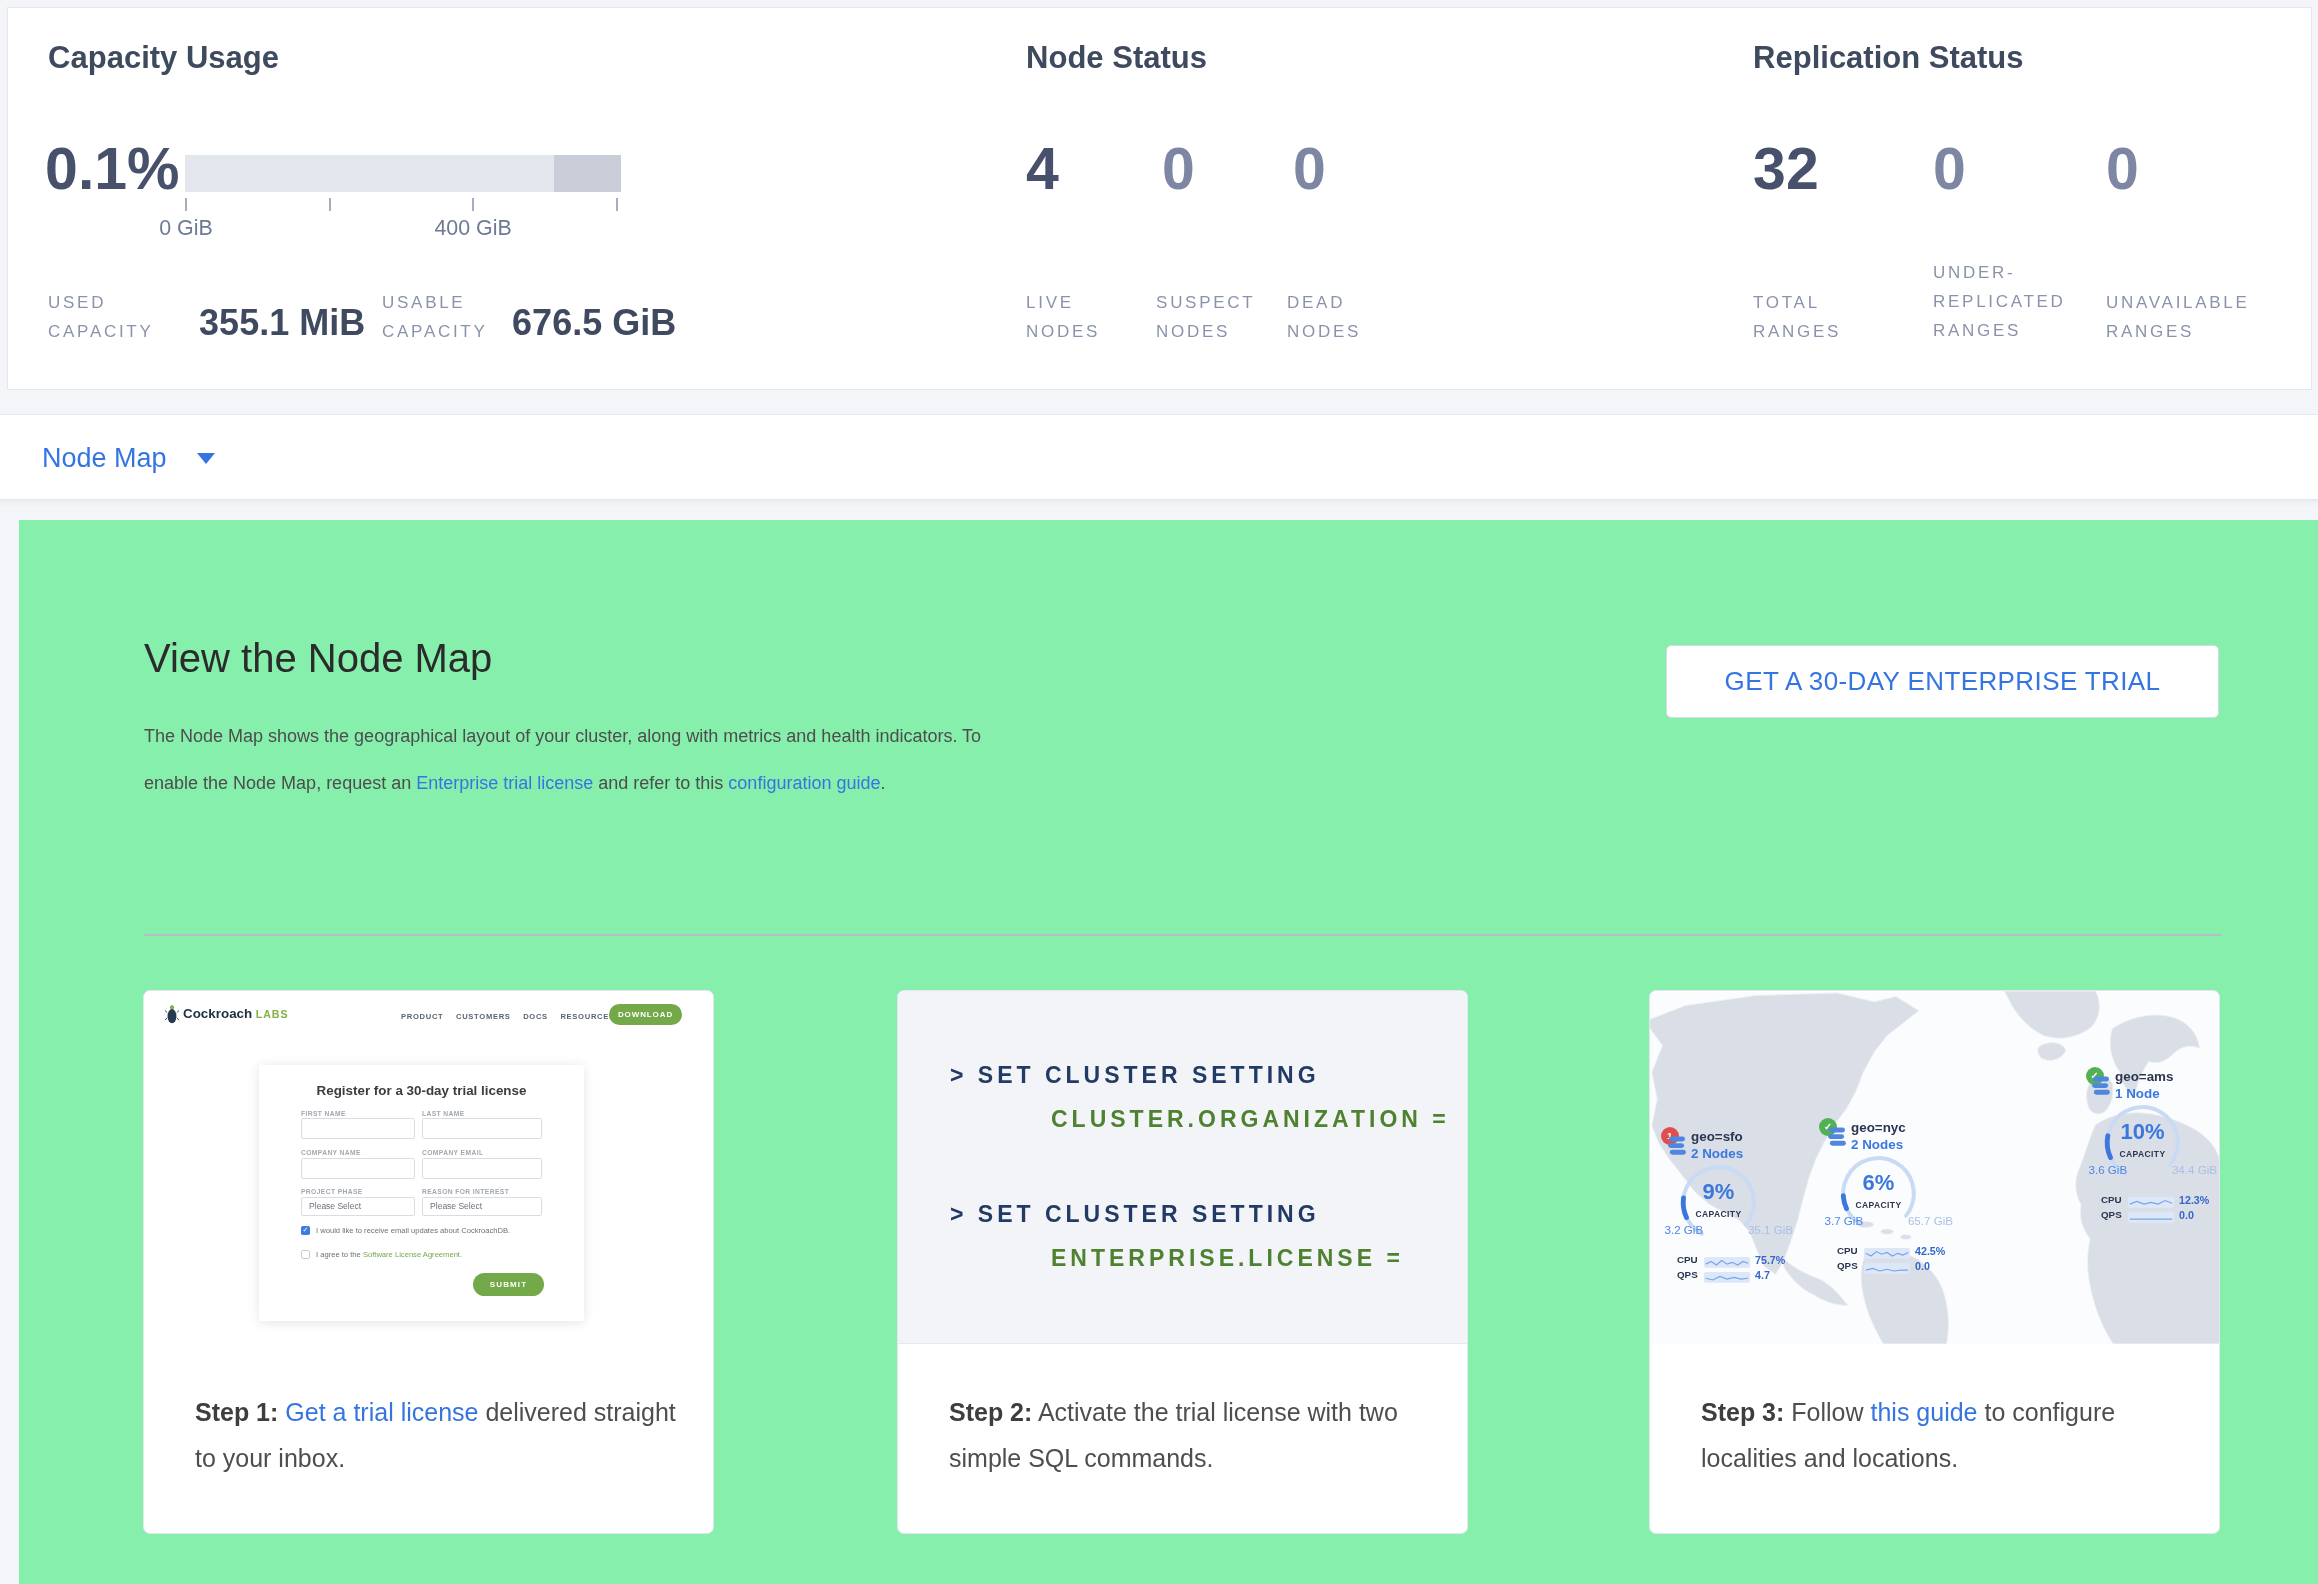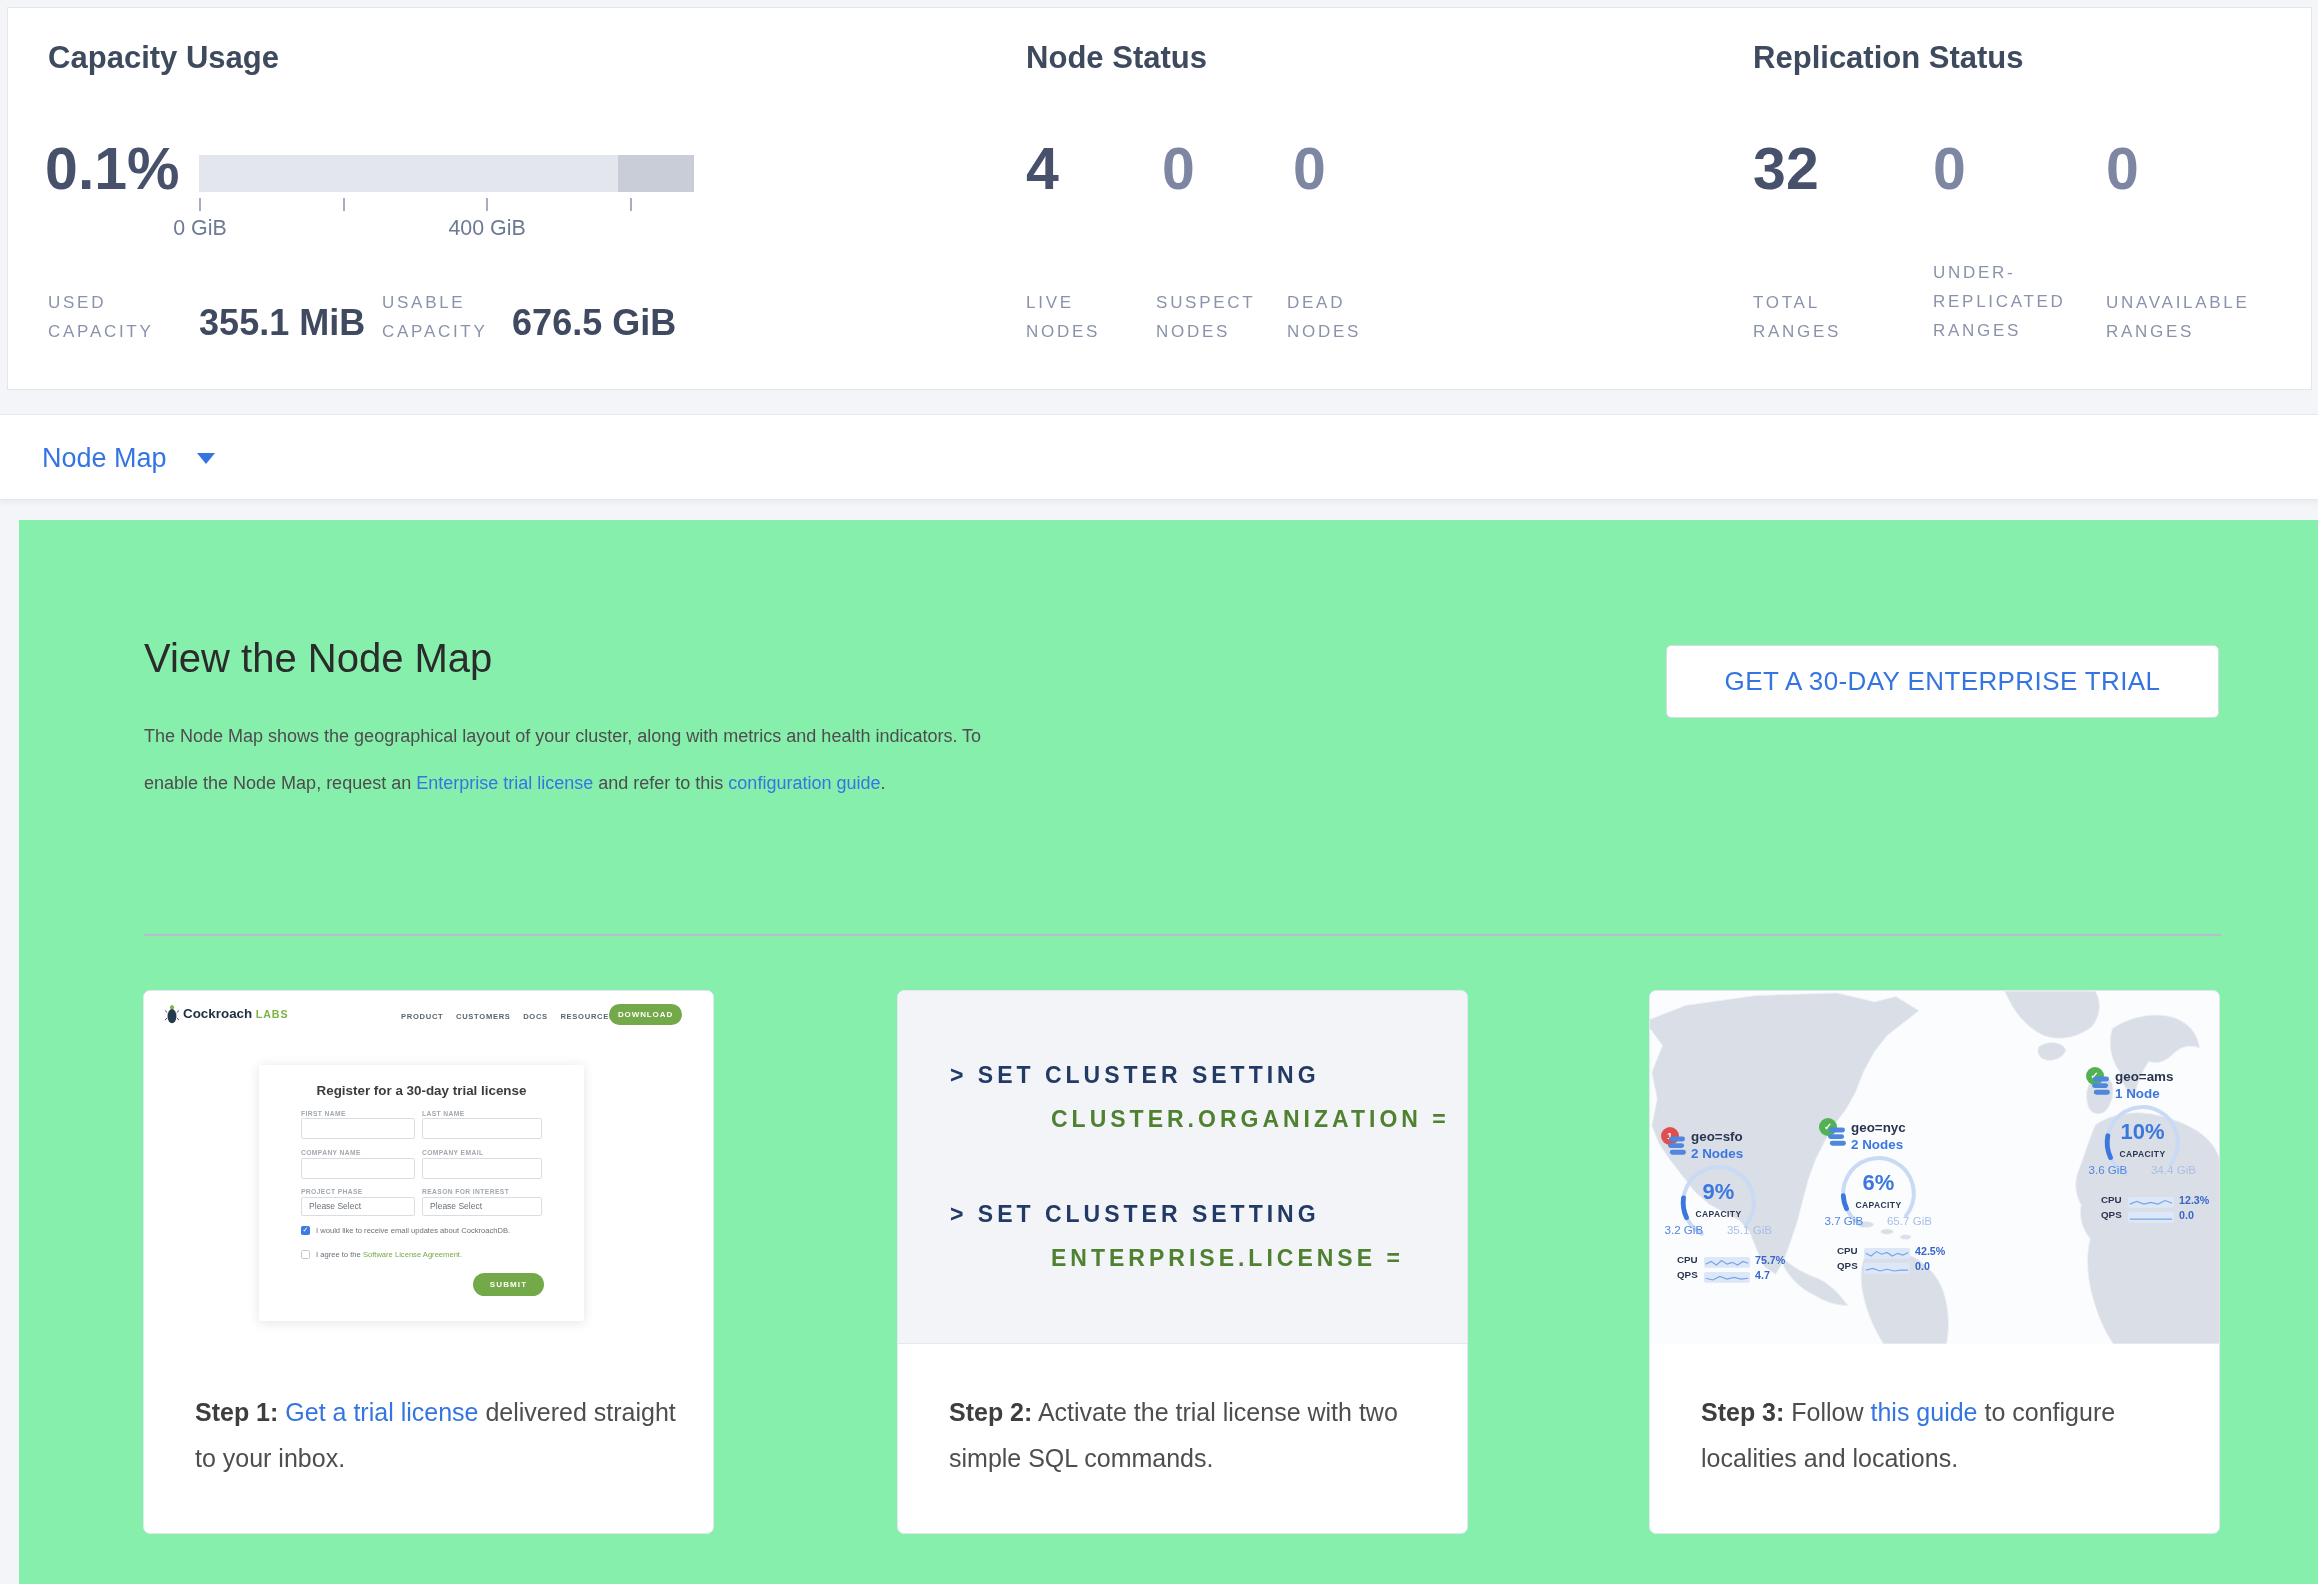--- a/index.html
+++ b/index.html
@@ -116,36 +116,36 @@
   .cl-badge.err { background:#e04f4f; }
   .cl-badge.ok { background:#52b152; }
   .cl-dbicon { position:absolute; left:9px; top:10.7px; }
   .cl-name { position:absolute; left:32px; top:3.6px; font-size:13.4px; font-weight:700; color:#2b3550; white-space:nowrap; }
   .cl-nodes { position:absolute; left:32px; top:21.4px; font-size:13.4px; font-weight:700; color:#3b77dd; white-space:nowrap; }
   .gauge { position:absolute; left:18px; top:36px; width:83px; height:83px; }
   .gauge svg { position:absolute; left:0; top:0; }
   .g-pct { position:absolute; left:0; width:83px; top:18px; text-align:center; font-size:22px; font-weight:700; color:#3b77dd; }
   .g-cap { position:absolute; left:0; width:83px; top:48px; text-align:center; font-size:8.5px; font-weight:700; letter-spacing:0.4px; color:#2b3550; }
   .g-used { position:absolute; left:-12.5px; top:62px; font-size:11.6px; color:#4f86e0; white-space:nowrap; }
-  .g-total { position:absolute; left:42px; width:53px; top:62px; text-align:right; font-size:11.6px; color:#a9c0e4; white-space:nowrap; }
+  .g-total { position:absolute; left:63px; width:53px; top:62px; text-align:right; font-size:11.6px; color:#a9c0e4; white-space:nowrap; }
   .cl-row { position:absolute; left:18px; width:125px; height:12.5px; }
   .cl-row .lbl { position:absolute; left:0; font-size:9.8px; font-weight:700; color:#2b3550; }
   .cl-row .spark { position:absolute; left:27px; top:0.9px; }
   .cl-row .val { position:absolute; left:78px; font-size:10.7px; font-weight:700; color:#3567c9; }
 </style>
 </head>
 <body>
 
 <div class="page">
 
   <section class="top-panel">
 
     <h2 class="panel-title abs" style="left:40px;top:32px">Capacity Usage</h2>
     <div class="big-num abs" style="left:37px;top:130px">0.1%</div>
-    <div class="cap-bar abs" style="left:191px;top:147px;width:495px;height:37px">
+    <div class="cap-bar abs" style="left:177px;top:147px;width:436px;height:37px">
       <div class="cap-bar-rest"></div>
       <div class="tick" style="left:0"></div>
       <div class="tick" style="left:144px"></div>
       <div class="tick" style="left:287px"></div>
       <div class="tick" style="left:431px"></div>
       <div class="tick-label" style="left:0.9px">0 GiB</div>
       <div class="tick-label" style="left:288px">400 GiB</div>
     </div>
     <div class="caps-label abs" style="left:40px;top:280px">
       <div>USED</div>

